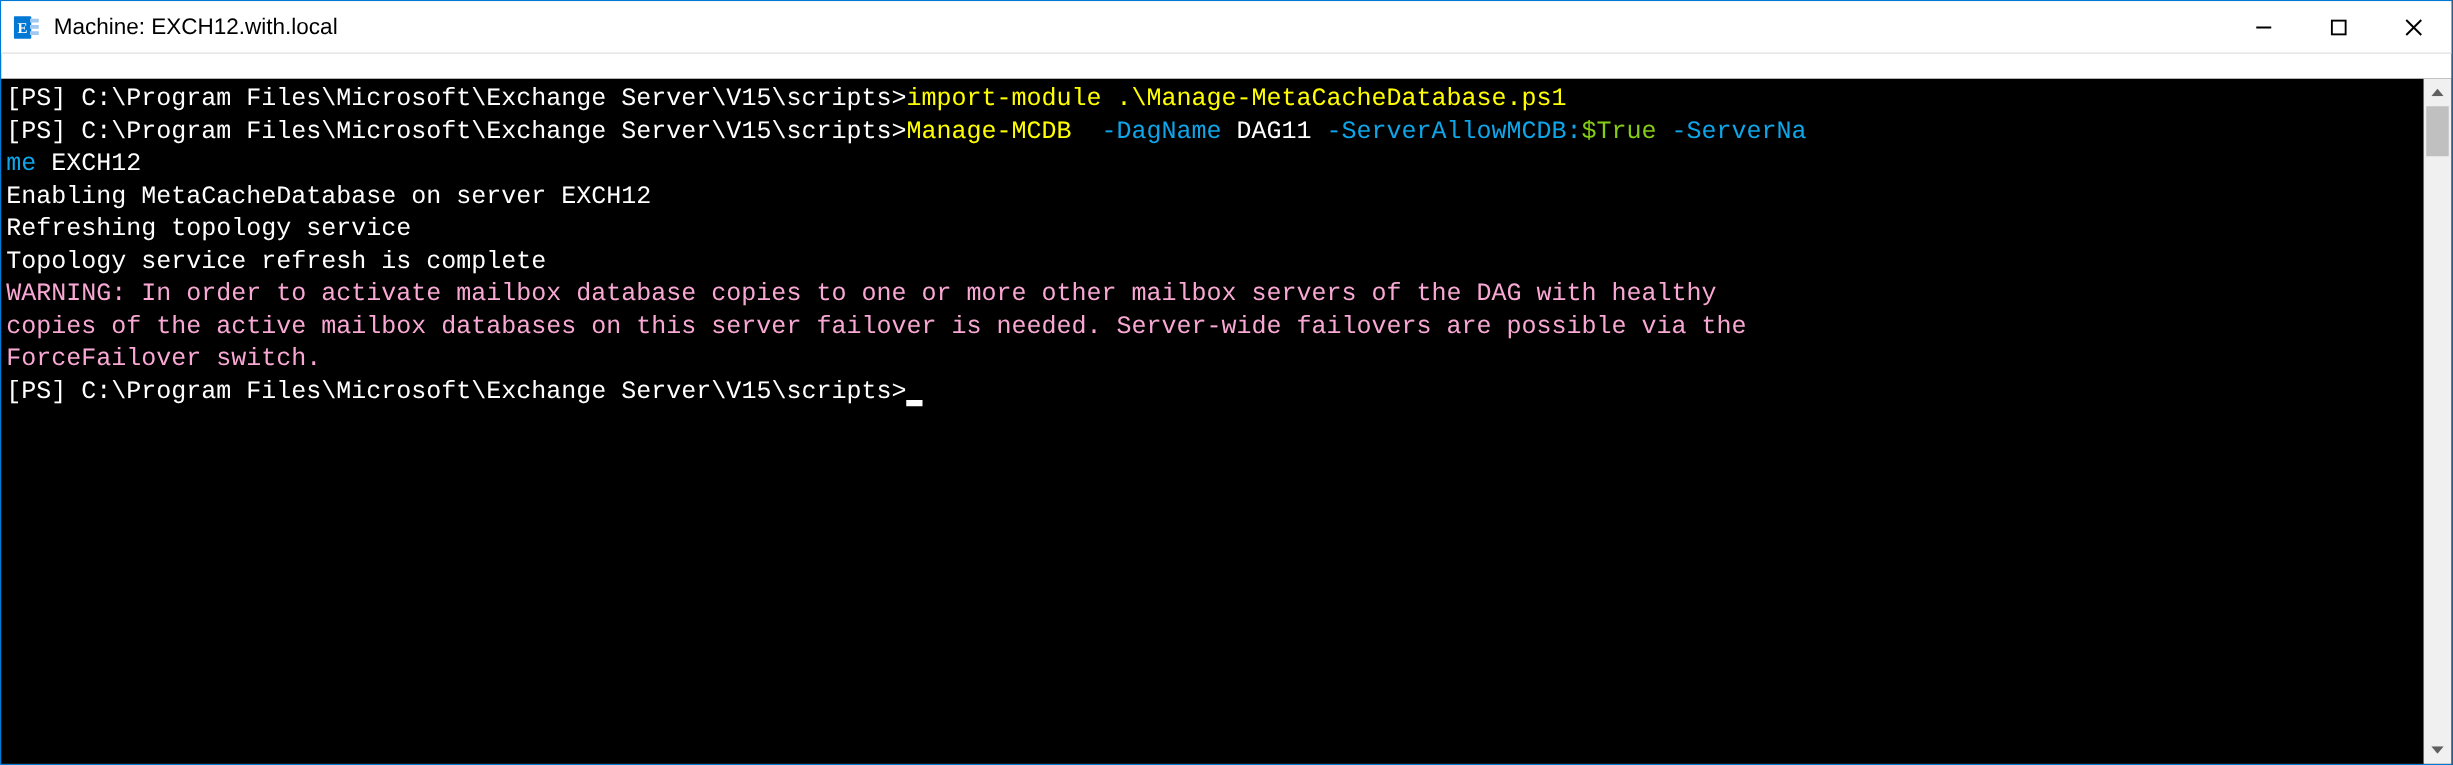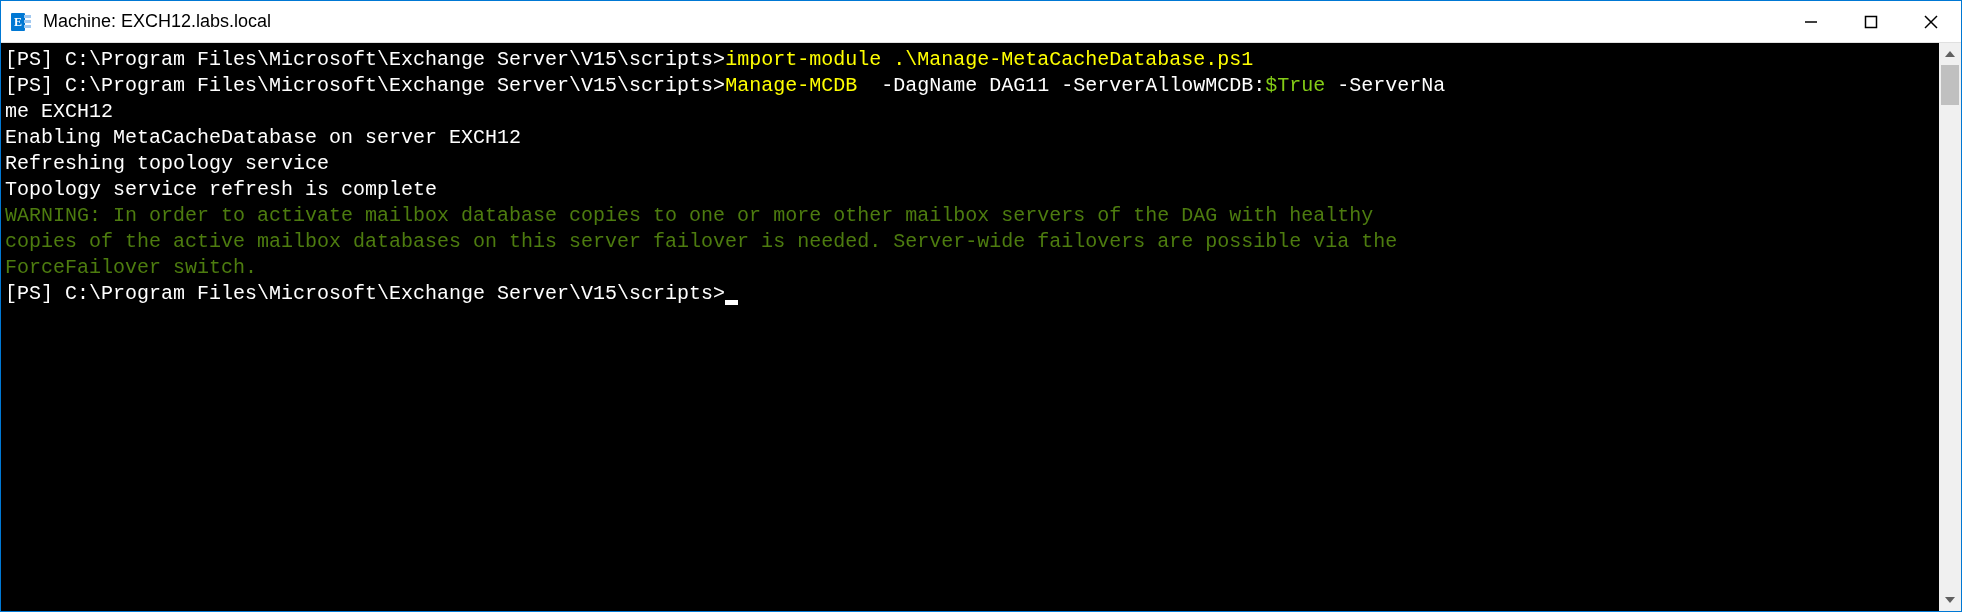--- a/index.html
+++ b/index.html
@@ -62,20 +62,21 @@
       justify-content: center;
       cursor: pointer;
       color: #000000;
     }
     
     .terminal-container {
       flex: 1;
       display: flex;
       background: #000000;
       overflow: hidden;
+      margin-top: 20px;
     }
     
     .terminal {
       flex: 1;
       background: #000000;
       color: #cccccc;
       font-family: "Consolas", "Courier New", monospace;
       font-size: 20px;
       line-height: 26px;
       padding: 4px 4px;
@@ -113,23 +114,23 @@
       top: 0;
       left: 2px;
       right: 2px;
       height: 40px;
       background: #c0c0c0;
       cursor: pointer;
     }
     
     .ps-white { color: #ffffff; }
     .ps-yellow { color: #ffff00; }
-    .ps-gray { color: #ffffff; }
+    .ps-gray { color: #0ea5e9; }
     .ps-green { color: #84cc16; }
-    .ps-warn { color: #4d7c0f; }
+    .ps-warn { color: #f9a8d4; }
     
     .cursor {
       display: inline-block;
       width: 13px;
       height: 5px;
       background: #ffffff;
       vertical-align: bottom;
       margin-bottom: 2px;
     }
   </style>
@@ -141,21 +142,21 @@
   <div class="titlebar">
     <div class="app-icon">
       <svg width="22" height="22" viewBox="0 0 22 22">
         <rect x="0" y="2" width="14" height="18" fill="#0078d4" rx="1"></rect>
         <text x="7" y="15" font-family="Segoe UI" font-size="12" font-weight="bold" fill="#ffffff" text-anchor="middle">E</text>
         <rect x="13" y="4" width="7" height="3" fill="#a0c8f0"></rect>
         <rect x="13" y="9" width="7" height="3" fill="#a0c8f0"></rect>
         <rect x="13" y="14" width="7" height="3" fill="#a0c8f0"></rect>
       </svg>
     </div>
-    <div class="title-text">Machine: EXCH12.labs.local</div>
+    <div class="title-text">Machine: EXCH12.with.local</div>
     <div class="window-controls">
       <div class="window-control">
         <svg width="14" height="14" viewBox="0 0 14 14">
             <line x1="1" y1="7" x2="13" y2="7" stroke="currentColor" stroke-width="1.5"></line>
           </svg>
       </div>
       <div class="window-control">
         <svg width="14" height="14" viewBox="0 0 14 14">
             <rect x="1.5" y="1.5" width="11" height="11" fill="none" stroke="currentColor" stroke-width="1.5"></rect>
           </svg>

